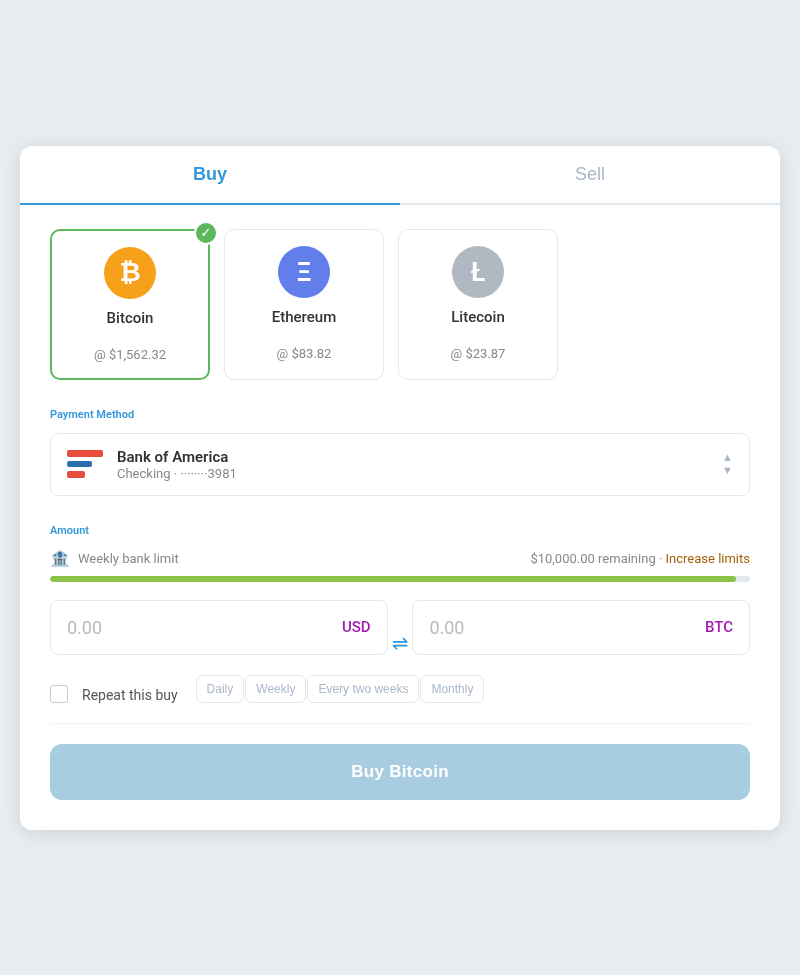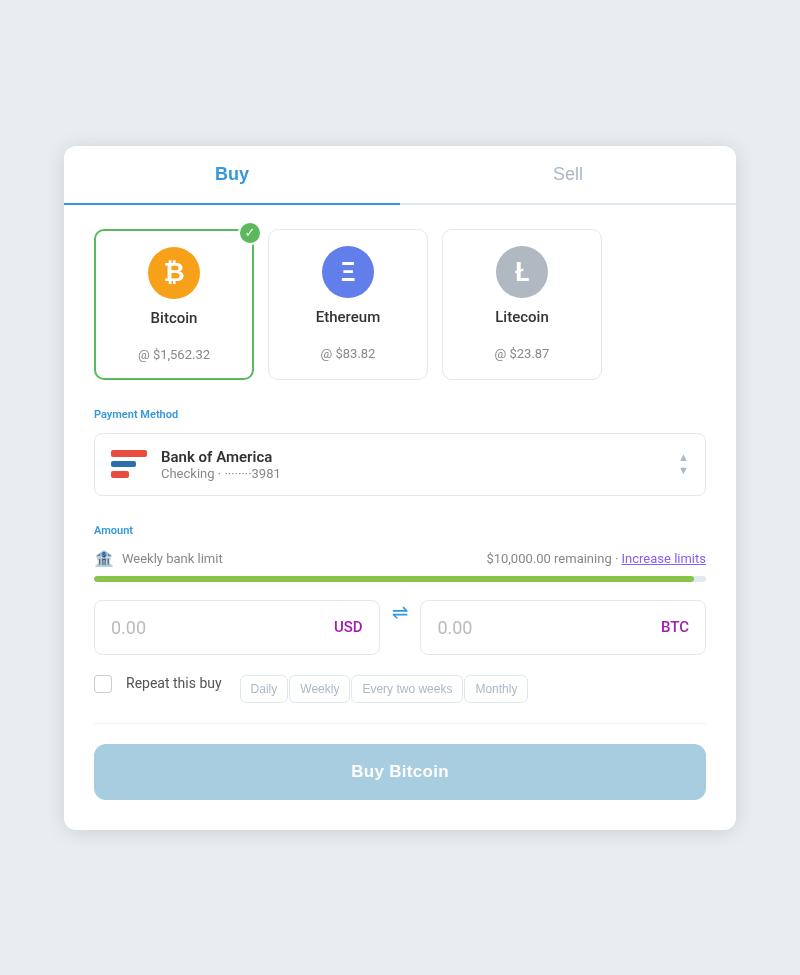--- a/index.html
+++ b/index.html
@@ -8,21 +8,21 @@
       display: flex;
       justify-content: center;
       align-items: center;
       min-height: 100vh;
       font-family: -apple-system, BlinkMacSystemFont, 'Segoe UI', Roboto, sans-serif;
     }
     .card {
       background: #fff;
       border-radius: 12px;
       box-shadow: 0 2px 20px rgba(0,0,0,0.12);
-      width: 672px;
+      width: 760px;
       overflow: hidden;
     }
     
     .tabs {
       display: flex;
       border-bottom: 2px solid #e0e8f0;
     }
     .tab {
       flex: 1;
       text-align: center;
@@ -177,42 +177,41 @@
       font-size: 13px;
     }
     .bank-icon {
       font-size: 16px;
     }
     .limit-right {
       font-size: 13px;
       color: #888;
     }
     .limit-right a {
-      color: #8b5cf6;
-      text-decoration: underline;
+      color: #a16207;
       cursor: pointer;
       text-align: center;
     }
     .progress-bar {
       height: 6px;
       background: #e0e8f0;
       border-radius: 3px;
       margin-bottom: 18px;
       overflow: hidden;
     }
     .progress-fill {
       height: 100%;
       border-radius: 3px;
       background: #8bc34a;
     }
     
     .amount-inputs {
       display: flex;
-      align-items: flex-start;
-      gap: 12px;
+      align-items: flex-end;
+      gap: 4px;
       margin-bottom: 20px;
     }
     .amount-field {
       flex: 1;
       border: 1.5px solid #e0e8f0;
       border-radius: 8px;
       padding: 16px 16px;
       display: flex;
       align-items: center;
       justify-content: space-between;
@@ -228,21 +227,21 @@
       font-weight: 500;
     }
     .swap-icon {
       color: #3498db;
       font-size: 20px;
       flex-shrink: 0;
     }
     
     .repeat-row {
       display: flex;
-      align-items: flex-start;
+      align-items: flex-end;
       gap: 14px;
       margin-bottom: 20px;
       padding-bottom: 20px;
       border-bottom: 1px solid #f0f4f8;
     }
     .repeat-checkbox {
       width: 18px;
       height: 18px;
       border: 1.5px solid #ccc;
       border-radius: 3px;

